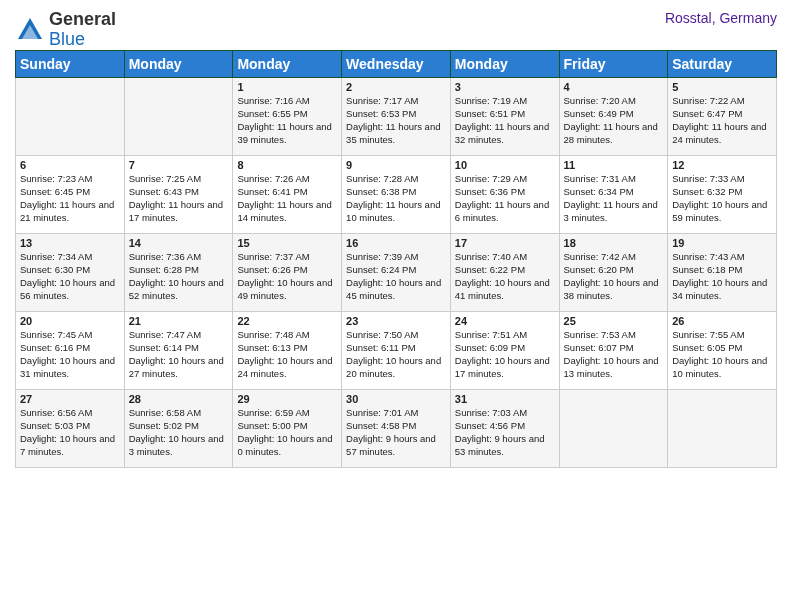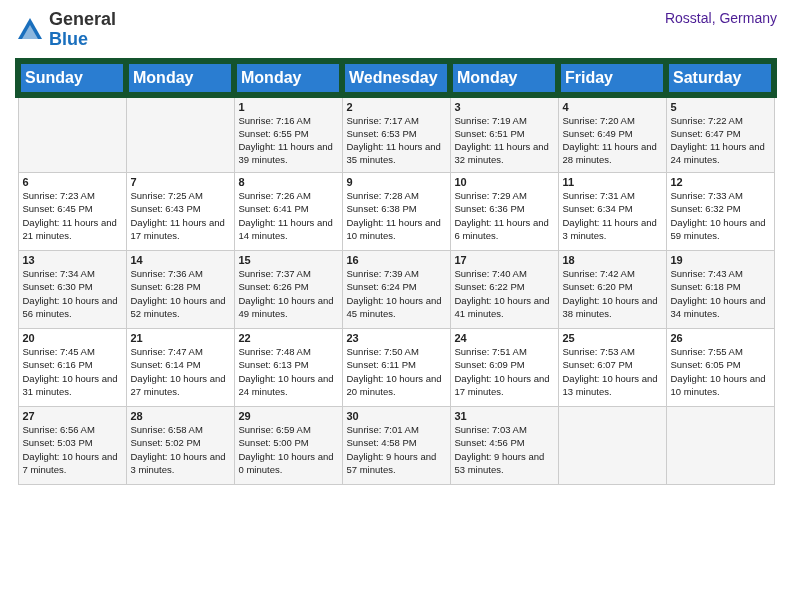--- a/index.html
+++ b/index.html
@@ -13,39 +13,38 @@
     .page {
       width: 792px;
       height: 612px;
       background: #fff;
       padding: 10px 15px;
     }
     .header {
       display: flex;
       justify-content: space-between;
       align-items: flex-start;
-      margin-bottom: 8px;
     }
     .logo {
       display: flex;
       align-items: center;
     }
     .logo-text {
       display: flex;
       flex-direction: column;
       line-height: 1.1;
     }
     .logo-general {
       font-size: 18px;
       font-weight: bold;
       color: #333;
     }
     .logo-blue {
       font-size: 18px;
-      font-weight: bold;
+      font-weight: normal;
       color: #1a6fbd;
     }
     .logo-icon {
       width: 30px;
       height: 30px;
       margin-right: 4px;
     }
     .title-block {
       text-align: right;
     }
@@ -59,25 +58,25 @@
       color: #4c1d95;
     }
     table {
       width: 100%;
       border-collapse: collapse;
       table-layout: fixed;
     }
     thead tr th {
       background-color: #2a7dd1;
       color: #fff;
-      font-size: 16px;
+      font-size: 14px;
       font-weight: bold;
       padding: 5px 4px;
       text-align: left;
-      border: 6px solid #14532d;
+      border: 1px solid #14532d;
     }
     tbody tr td {
       border: 1px solid #ccc;
       vertical-align: top;
       padding: 3px 4px;
       font-size: 9.5px;
       color: #222;
       height: 78px;
     }
     tbody tr:nth-child(odd) td {

